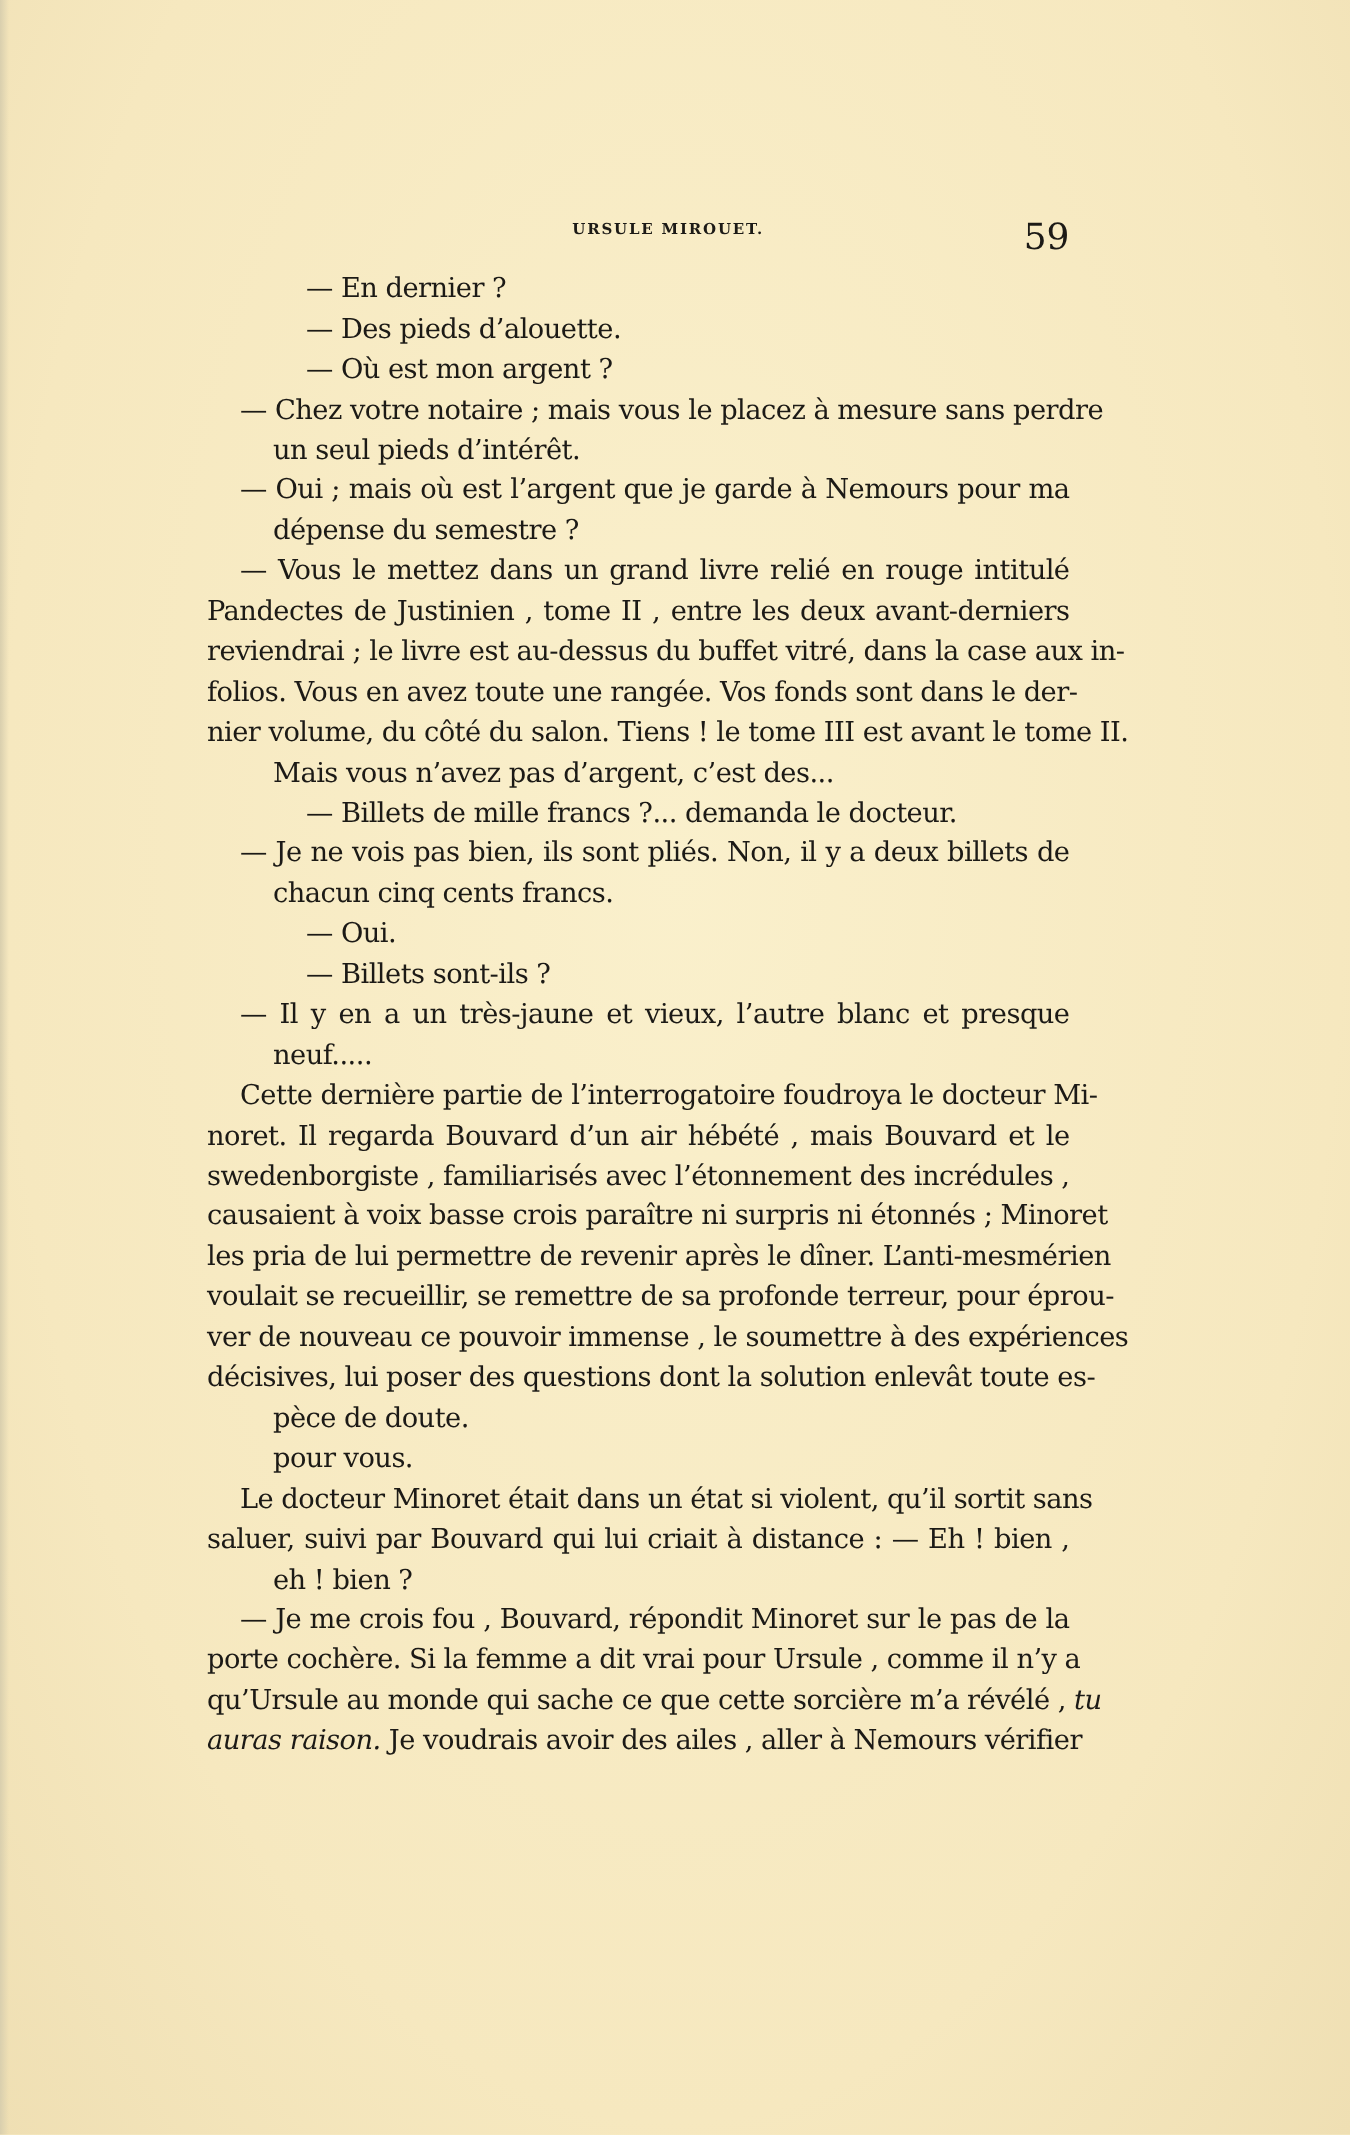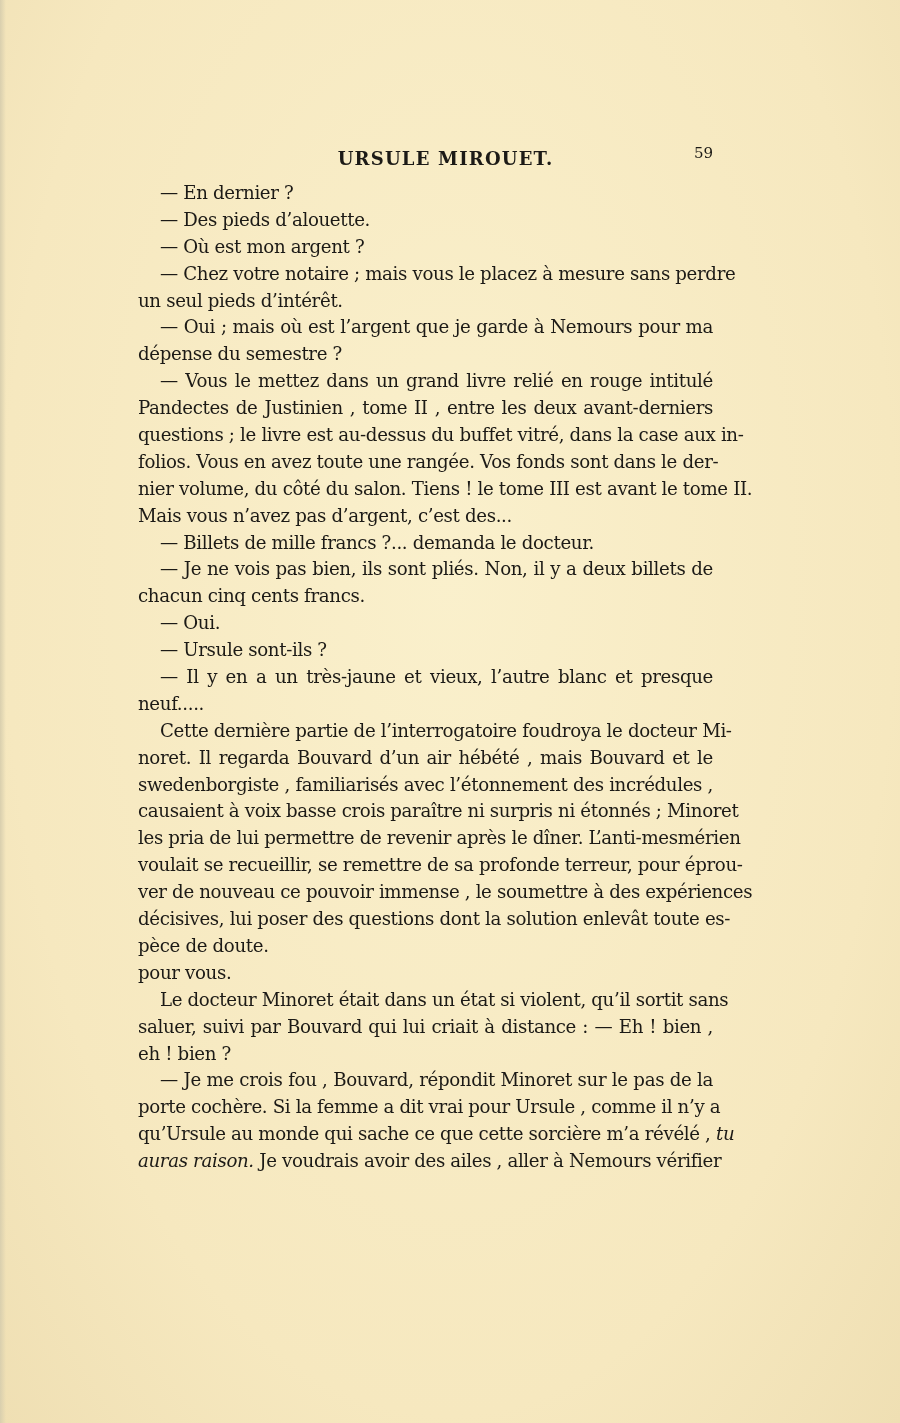--- a/index.html
+++ b/index.html
@@ -19,32 +19,32 @@
     color: #1c1a16;
     font-size: 18.2px;
     letter-spacing: -0.35px;
   }
   .header {
     position: relative; height: 30px; margin-bottom: 4px;
   }
   .running-title {
     position: absolute; left: 0; right: 0; top: 2px; text-align: center;
     font-family: "DejaVu Serif", serif; font-weight: bold;
-    font-size: 18px; letter-spacing: 1.2px;
+    font-size: 10px; letter-spacing: 1.2px;
     padding-left: 40px;
   }
   .page-number {
     position: absolute; right: 0; top: -2px;
-    font-size: 15px; letter-spacing: 0;
+    font-size: 24px; letter-spacing: 0;
   }
   .line {
     height: 26.9px; line-height: 26.9px; white-space: nowrap;
     text-align: justify; text-align-last: justify;
   }
-  .line.last { text-align-last: left; }
+  .line.last { text-align-last: left; margin-left: 44px; }
   .line.indent { padding-left: 22px; }
   .it { font-style: italic; }
 </style>
 </head>
 <body>
 
 <div class="left-edge"></div>
 
 <div class="page">
   <div class="header">
@@ -54,29 +54,29 @@
   <div id="body-text">
       <div class="line indent last"><span>— En dernier ?</span></div>
       <div class="line indent last"><span>— Des pieds d’alouette.</span></div>
       <div class="line indent last"><span>— Où est mon argent ?</span></div>
       <div class="line indent"><span>— Chez votre notaire ; mais vous le placez à mesure sans perdre</span></div>
       <div class="line last"><span>un seul pieds d’intérêt.</span></div>
       <div class="line indent"><span>— Oui ; mais où est l’argent que je garde à Nemours pour ma</span></div>
       <div class="line last"><span>dépense du semestre ?</span></div>
       <div class="line indent"><span>— Vous le mettez dans un grand livre relié en rouge intitulé</span></div>
       <div class="line"><span>Pandectes de Justinien , tome II , entre les deux avant-derniers</span></div>
-      <div class="line"><span>questions ; le livre est au-dessus du buffet vitré, dans la case aux in-</span></div>
+      <div class="line"><span>reviendrai ; le livre est au-dessus du buffet vitré, dans la case aux in-</span></div>
       <div class="line"><span>folios. Vous en avez toute une rangée. Vos fonds sont dans le der-</span></div>
       <div class="line"><span>nier volume, du côté du salon. Tiens ! le tome III est avant le tome II.</span></div>
       <div class="line last"><span>Mais vous n’avez pas d’argent, c’est des...</span></div>
       <div class="line indent last"><span>— Billets de mille francs ?... demanda le docteur.</span></div>
       <div class="line indent"><span>— Je ne vois pas bien, ils sont pliés. Non, il y a deux billets de</span></div>
       <div class="line last"><span>chacun cinq cents francs.</span></div>
       <div class="line indent last"><span>— Oui.</span></div>
-      <div class="line indent last"><span>— Ursule sont-ils ?</span></div>
+      <div class="line indent last"><span>— Billets sont-ils ?</span></div>
       <div class="line indent"><span>— Il y en a un très-jaune et vieux, l’autre blanc et presque</span></div>
       <div class="line last"><span>neuf.....</span></div>
       <div class="line indent"><span>Cette dernière partie de l’interrogatoire foudroya le docteur Mi-</span></div>
       <div class="line"><span>noret. Il regarda Bouvard d’un air hébété , mais Bouvard et le</span></div>
       <div class="line"><span>swedenborgiste , familiarisés avec l’étonnement des incrédules ,</span></div>
       <div class="line"><span>causaient à voix basse crois paraître ni surpris ni étonnés ; Minoret</span></div>
       <div class="line"><span>les pria de lui permettre de revenir après le dîner. L’anti-mesmérien</span></div>
       <div class="line"><span>voulait se recueillir, se remettre de sa profonde terreur, pour éprou-</span></div>
       <div class="line"><span>ver de nouveau ce pouvoir immense , le soumettre à des expériences</span></div>
       <div class="line"><span>décisives, lui poser des questions dont la solution enlevât toute es-</span></div>

